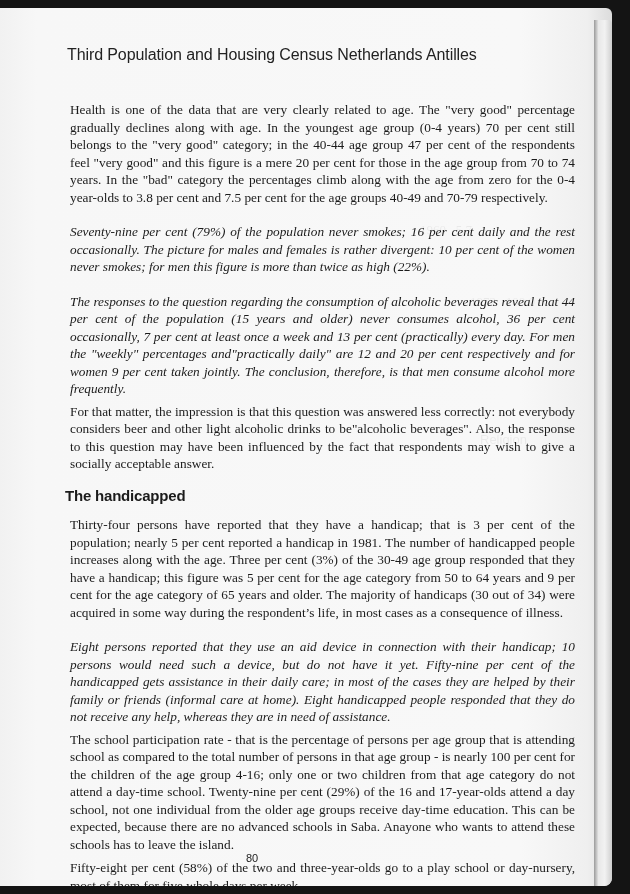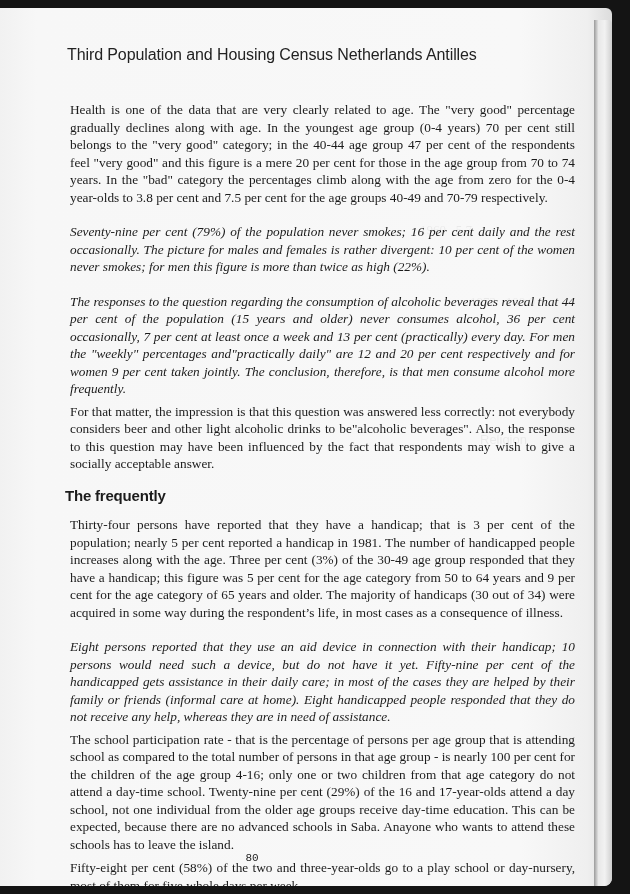--- a/index.html
+++ b/index.html
@@ -66,21 +66,21 @@
       color: #1b1b1b;
       margin: 14px 0 12px 0;
       letter-spacing: -0.2px;
     }
     .page-number {
       position: absolute;
       left: 0;
       width: 504px;
       top: 844px;
       text-align: center;
-      font-family: Liberation Mono, monospace;
+      font-family: Liberation Sans, sans-serif;
       font-size: 11px;
       color: #222;
     }
     .ghost {
       position: absolute;
       color: rgba(0,0,0,0.06);
       font-family: "Liberation Serif", serif;
       font-size: 13px;
       pointer-events: none;
       margin-top: 44px;
@@ -98,21 +98,21 @@
     <div class="ghost" style="left:480px;top:380px;font-weight:normal;font-family:'Liberation Sans',sans-serif;">Religion</div>
 
     <div class="running-head">Third Population and Housing Census Netherlands Antilles</div>
 
     <div class="body-text">
       <p>Health is one of the data that are very clearly related to age. The "very good" percentage gradually declines along with age. In the youngest age group (0-4 years) 70 per cent still belongs to the "very good" category; in the 40-44 age group 47 per cent of the respondents feel "very good" and this figure is a mere 20 per cent for those in the age group from 70 to 74 years. In the "bad" category the percentages climb along with the age from zero for the 0-4 year-olds to 3.8 per cent and 7.5 per cent for the age groups 40-49 and 70-79 respectively.</p>
       <p class="gap-para">Seventy-nine per cent (79%) of the population never smokes; 16 per cent daily and the rest occasionally. The picture for males and females is rather divergent: 10 per cent of the women never smokes; for men this figure is more than twice as high (22%).</p>
       <p class="gap-para">The responses to the question regarding the consumption of alcoholic beverages reveal that 44 per cent of the population (15 years and older) never consumes alcohol, 36 per cent occasionally, 7 per cent at least once a week and 13 per cent (practically) every day. For men the "weekly" percentages and"practically daily" are 12 and 20 per cent respectively and for women 9 per cent taken jointly. The conclusion, therefore, is that men consume alcohol more frequently.</p>
       <p>For that matter, the impression is that this question was answered less correctly: not everybody considers beer and other light alcoholic drinks to be"alcoholic beverages". Also, the response to this question may have been influenced by the fact that respondents may wish to give a socially acceptable answer.</p>
 
-      <div class="heading">The frequently</div>
+      <div class="heading">The handicapped</div>
       <p>Thirty-four persons have reported that they have a handicap; that is 3 per cent of the population; nearly 5 per cent reported a handicap in 1981. The number of handicapped people increases along with the age. Three per cent (3%) of the 30-49 age group responded that they have a handicap; this figure was 5 per cent for the age category from 50 to 64 years and 9 per cent for the age category of 65 years and older. The majority of handicaps (30 out of 34) were acquired in some way during the respondent’s life, in most cases as a consequence of illness.</p>
       <p class="gap-para">Eight persons reported that they use an aid device in connection with their handicap; 10 persons would need such a device, but do not have it yet. Fifty-nine per cent of the handicapped gets assistance in their daily care; in most of the cases they are helped by their family or friends (informal care at home). Eight handicapped people responded that they do not receive any help, whereas they are in need of assistance.</p>
 
       <p>The school participation rate - that is the percentage of persons per age group that is attending school as compared to the total number of persons in that age group - is nearly 100 per cent for the children of the age group 4-16; only one or two children from that age category do not attend a day-time school. Twenty-nine per cent (29%) of the 16 and 17-year-olds attend a day school, not one individual from the older age groups receive day-time education. This can be expected, because there are no advanced schools in Saba. Anayone who wants to attend these schools has to leave the island.</p>
       <p style="margin-top:6px">Fifty-eight per cent (58%) of the two and three-year-olds go to a play school or day-nursery, most of them for five whole days per week.</p>
     </div>
 
     <div class="page-number">80</div>
   </div>
 </div>

